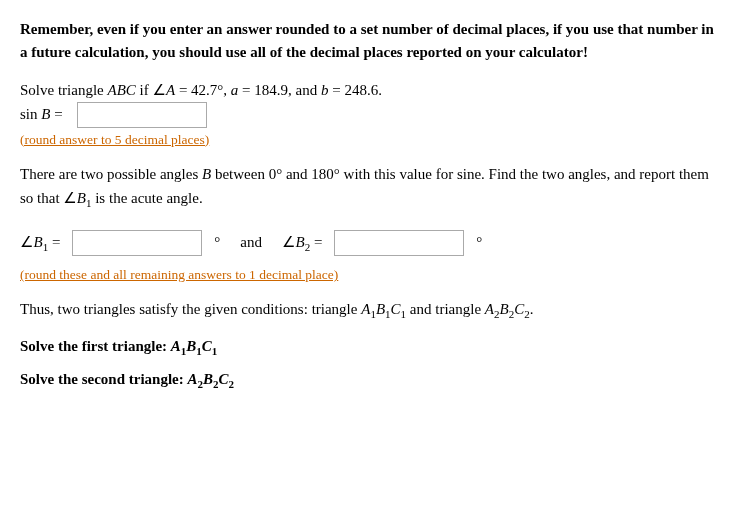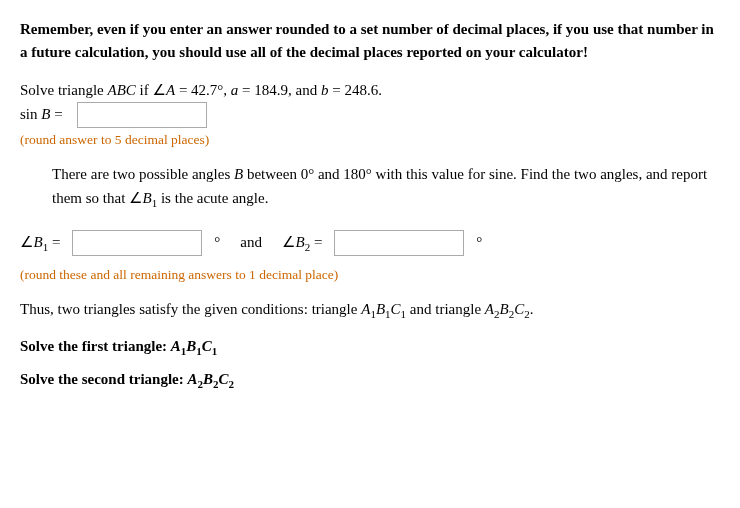--- a/index.html
+++ b/index.html
@@ -39,20 +39,21 @@
       align-items: center;
       gap: 14px;
       margin-bottom: 4px;
       flex-wrap: wrap;
     }
 
     .hint-text {
       color: #cc6600;
       font-size: 13.5px;
       margin-bottom: 12px;
+      text-decoration: underline;
     }
 
     input[type="text"] {
       border: 1px solid #aaaaaa;
       padding: 2px 4px;
       font-size: 14px;
       font-family: Georgia, serif;
       width: 130px;
       height: 26px;
     }
@@ -68,21 +69,20 @@
     .section-title {
       font-weight: bold;
       margin-bottom: 6px;
       font-size: 15px;
     }
 
     .description-text {
       line-height: 1.6;
       margin-bottom: 10px;
       font-size: 15px;
-      margin-left: 32px;
     }
 
     .angles-row {
       display: flex;
       align-items: center;
       gap: 12px;
       margin-bottom: 4px;
     }
 
     .degree-symbol {

